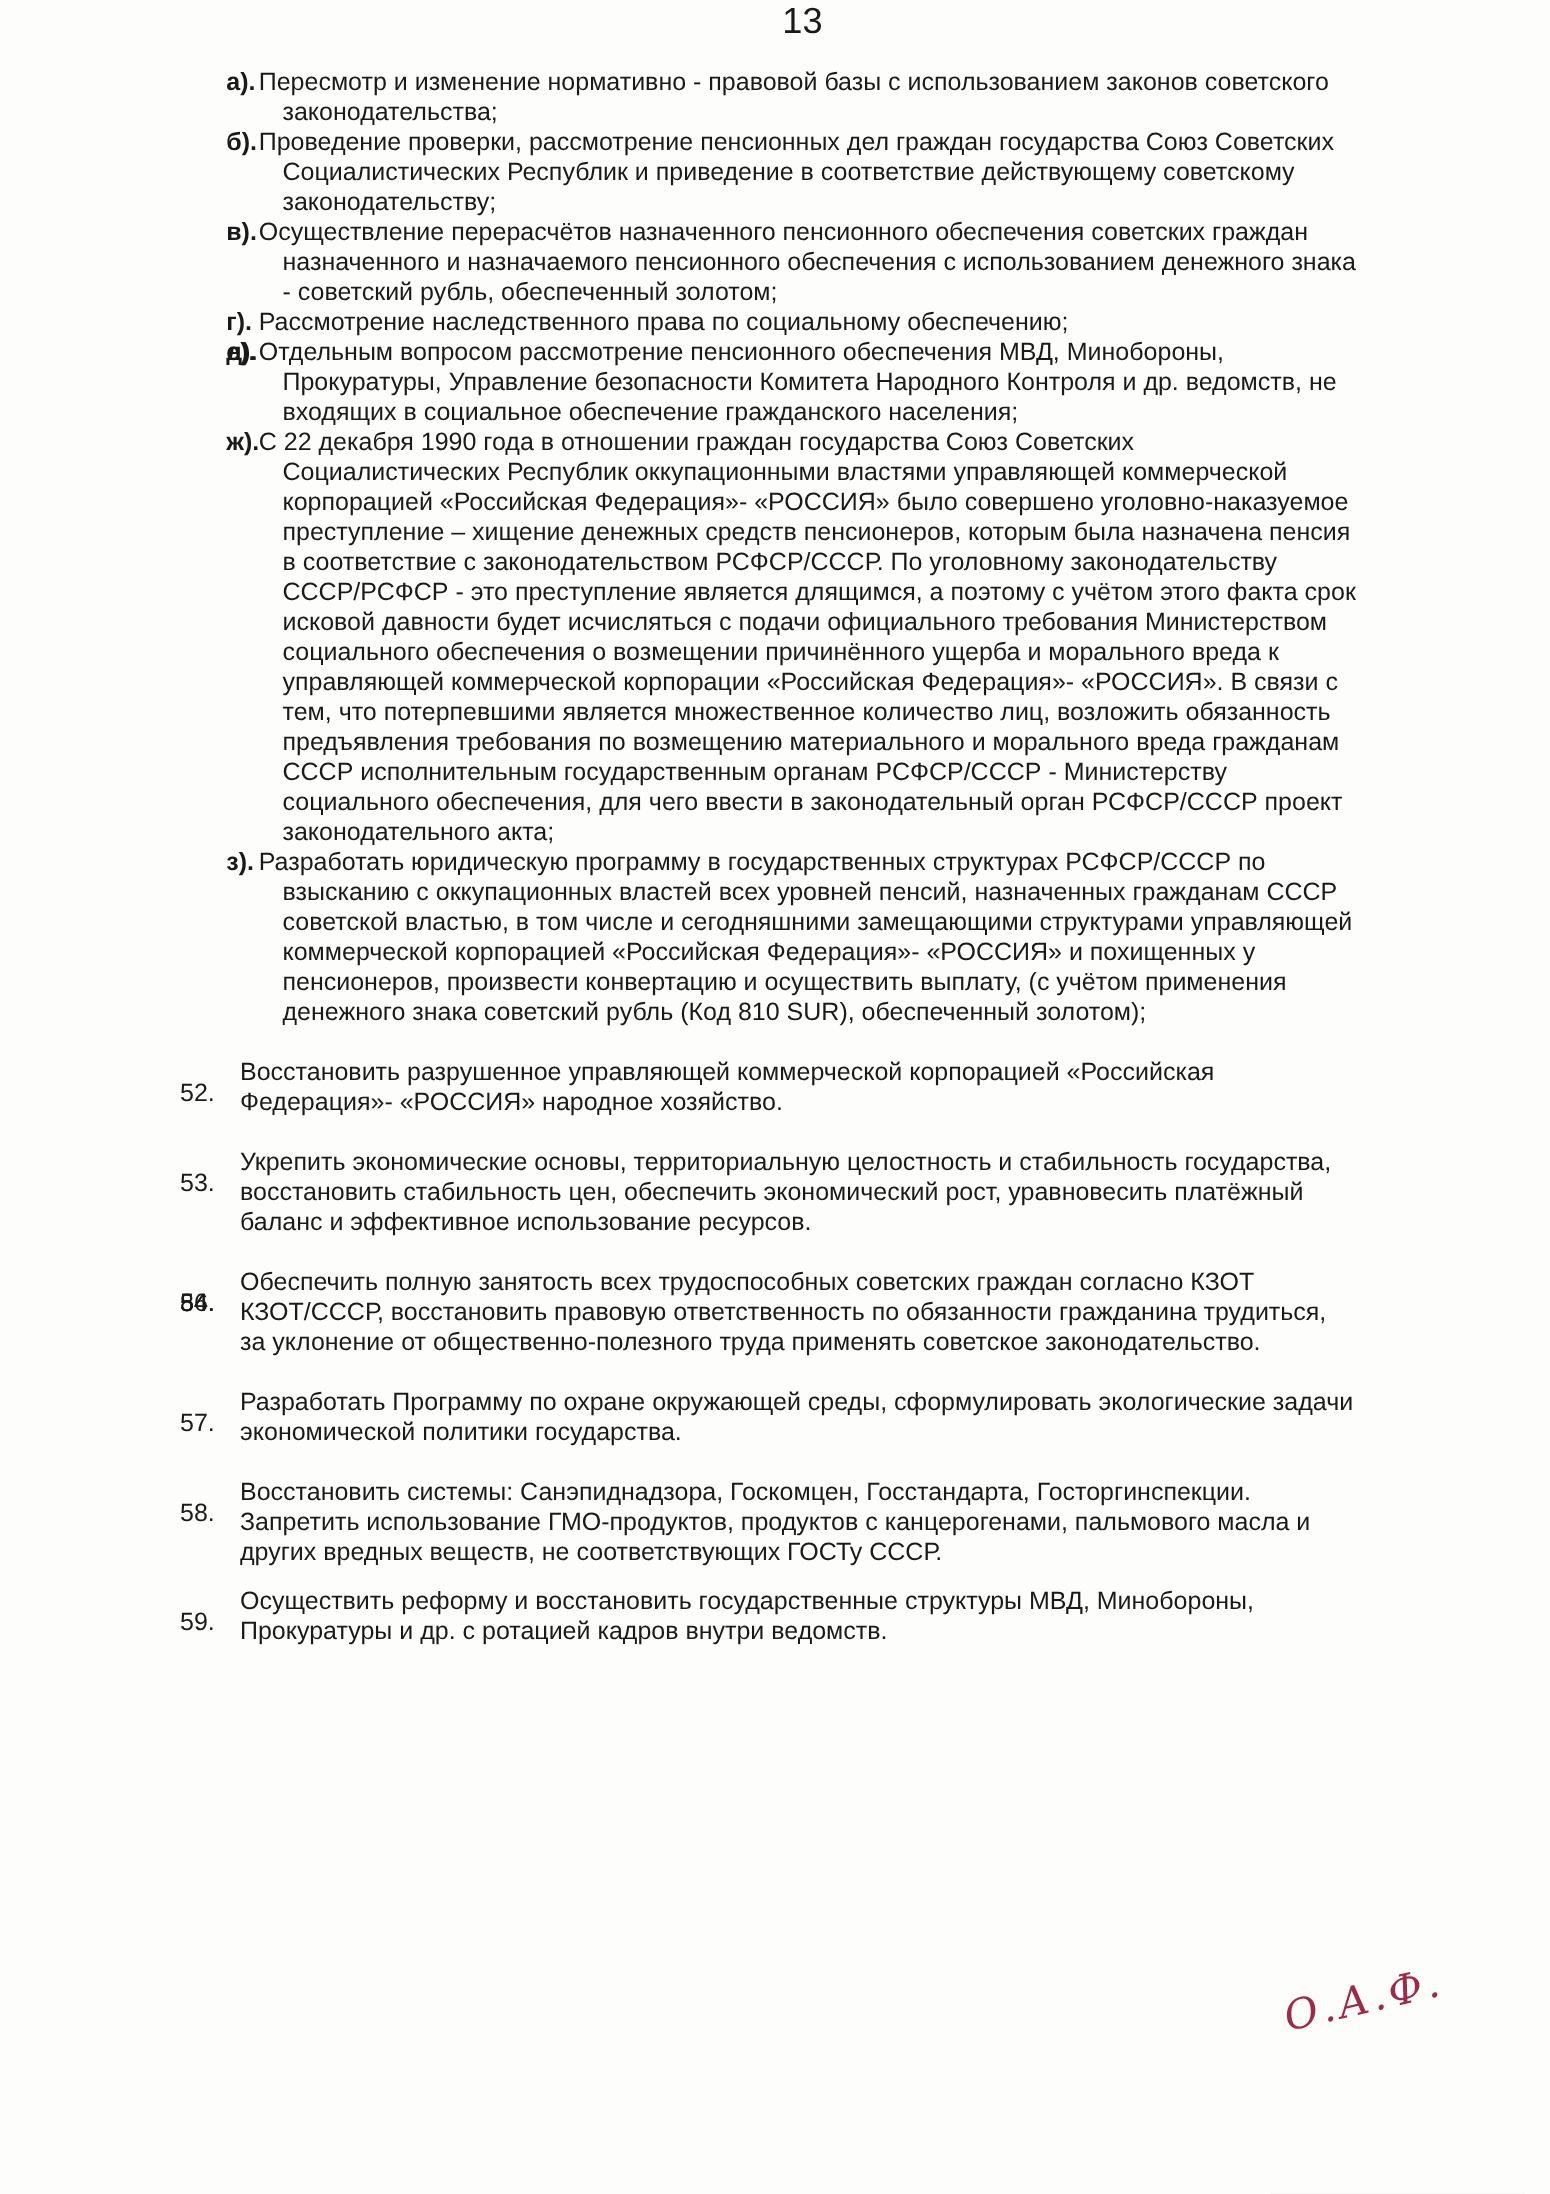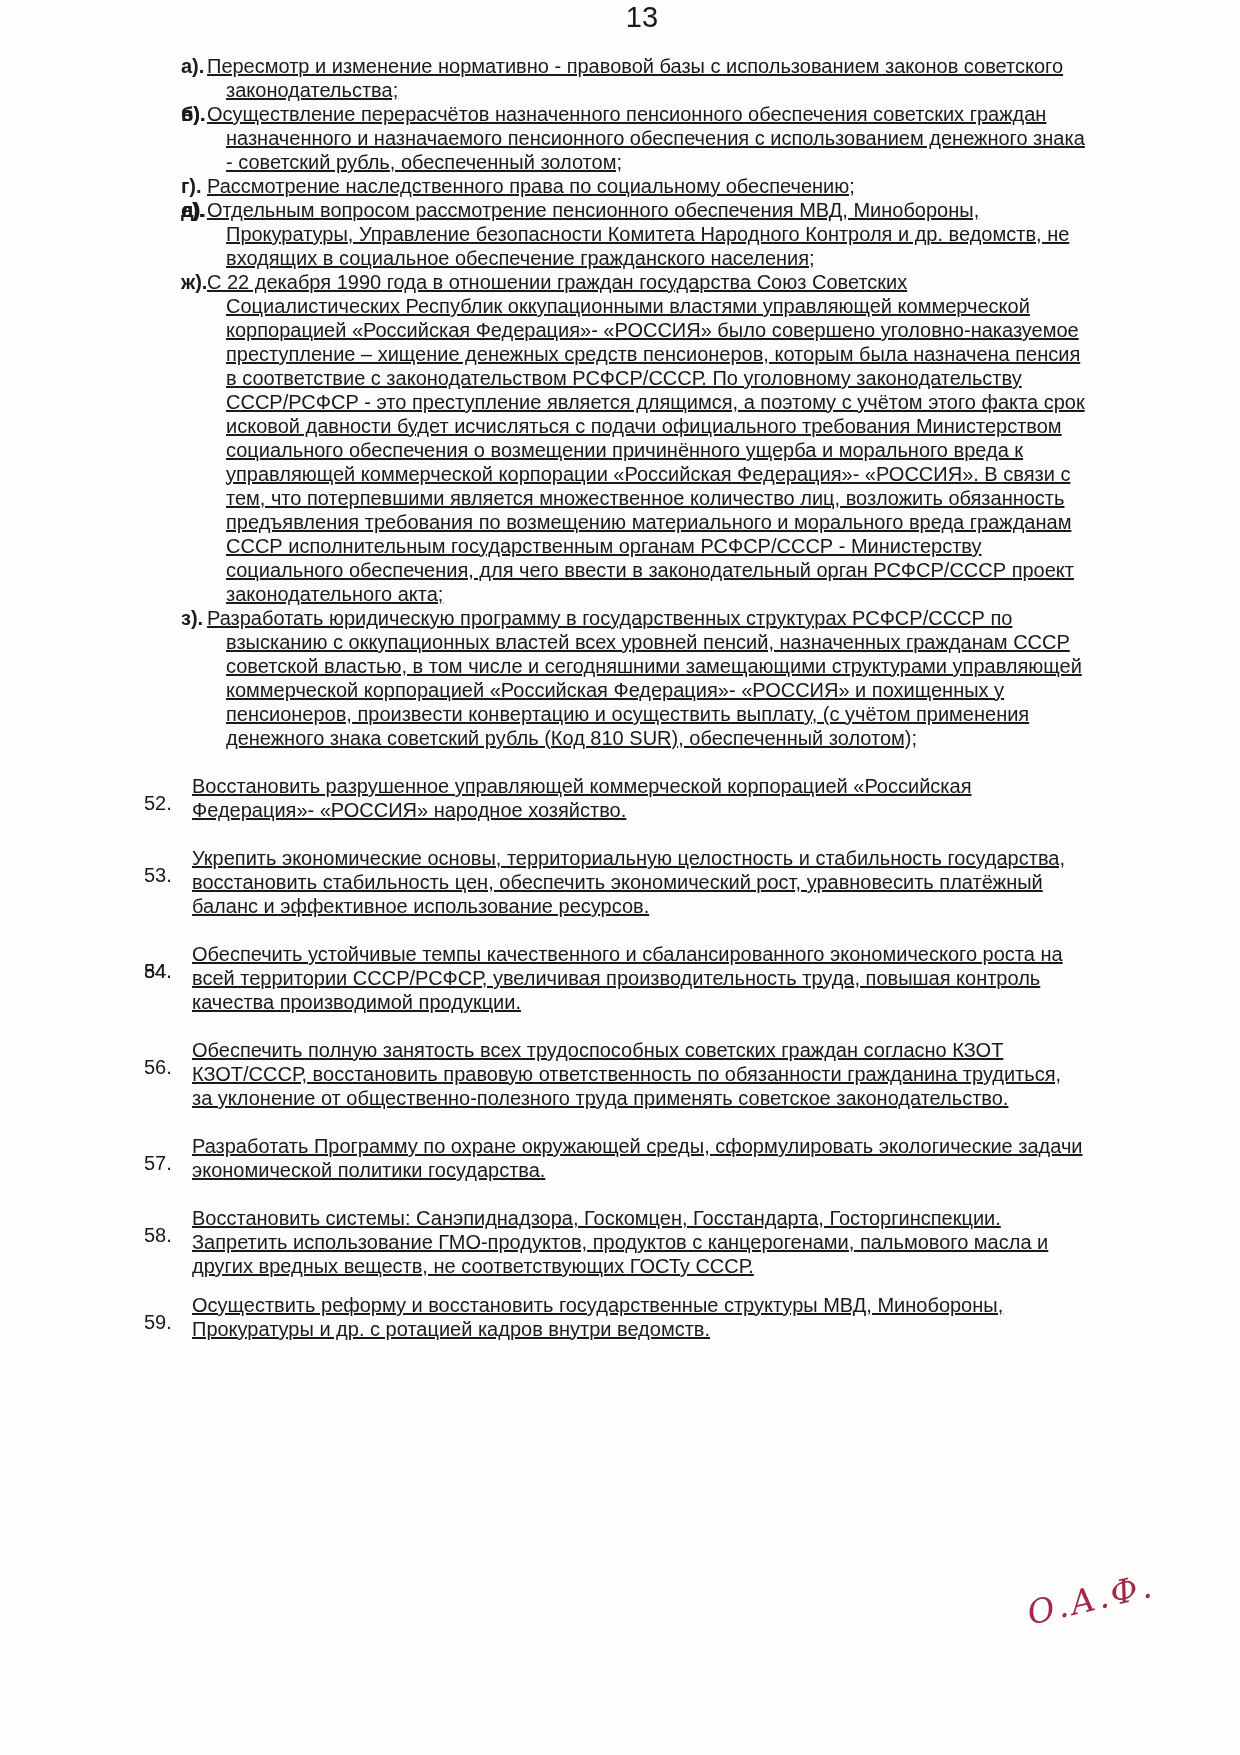--- a/index.html
+++ b/index.html
@@ -42,21 +42,21 @@
     padding-left: 192px;
     padding-right: 40px;
     margin-top: 24px;
   }
   .nitem .nlabel {
     position: absolute;
     left: 144px;
     top: 17px;
   }
   .nitem.no-gap { margin-top: 15px; }
-  .itext { white-space: pre-line; text-decoration: underline; }
+  .itext { white-space: pre-line; }
   .signature {
     position: absolute;
     left: 1028px;
     top: 1602px;
     transform: rotate(-13deg);
     transform-origin: left center;
     font-family: "DejaVu Serif", serif;
     font-style: italic;
     font-size: 33px;
     letter-spacing: 3px;
@@ -71,20 +71,23 @@
   <div class="page-number">13</div>
 
   <div class="lettered-list">
     <div class="litem">
       <span class="llabel">а).</span>
       <span class="itext">Пересмотр и изменение нормативно - правовой базы с использованием законов советского
 законодательства;</span>
     </div>
     <div class="litem">
       <span class="llabel">б).</span>
+      <span class="itext">Проведение проверки, рассмотрение пенсионных дел граждан государства Союз Советских
+Социалистических Республик и приведение в соответствие действующему советскому
+законодательству;</span>
     </div>
     <div class="litem">
       <span class="llabel">в).</span>
       <span class="itext">Осуществление перерасчётов назначенного пенсионного обеспечения советских граждан
 назначенного и назначаемого пенсионного обеспечения с использованием денежного знака
 - советский рубль, обеспеченный золотом;</span>
     </div>
     <div class="litem">
       <span class="llabel">г).</span>
       <span class="itext">Рассмотрение наследственного права по социальному обеспечению;</span>
@@ -136,23 +139,20 @@
       <span class="nlabel">53.</span>
       <span class="itext">Укрепить экономические основы, территориальную целостность и стабильность государства,
 восстановить стабильность цен, обеспечить экономический рост, уравновесить платёжный
 баланс и эффективное использование ресурсов.</span>
     </div>
     <div class="nitem">
       <span class="nlabel">54.</span>
     </div>
     <div class="nitem">
       <span class="nlabel">84.</span>
-      <span class="itext">Обеспечить устойчивые темпы качественного и сбалансированного экономического роста на
-всей территории СССР/РСФСР, увеличивая производительность труда, повышая контроль
-качества производимой продукции.</span>
     </div>
     <div class="nitem">
       <span class="nlabel">56.</span>
       <span class="itext">Обеспечить полную занятость всех трудоспособных советских граждан согласно КЗОТ
 КЗОТ/СССР, восстановить правовую ответственность по обязанности гражданина трудиться,
 за уклонение от общественно-полезного труда применять советское законодательство.</span>
     </div>
     <div class="nitem">
       <span class="nlabel">57.</span>
       <span class="itext">Разработать Программу по охране окружающей среды, сформулировать экологические задачи

